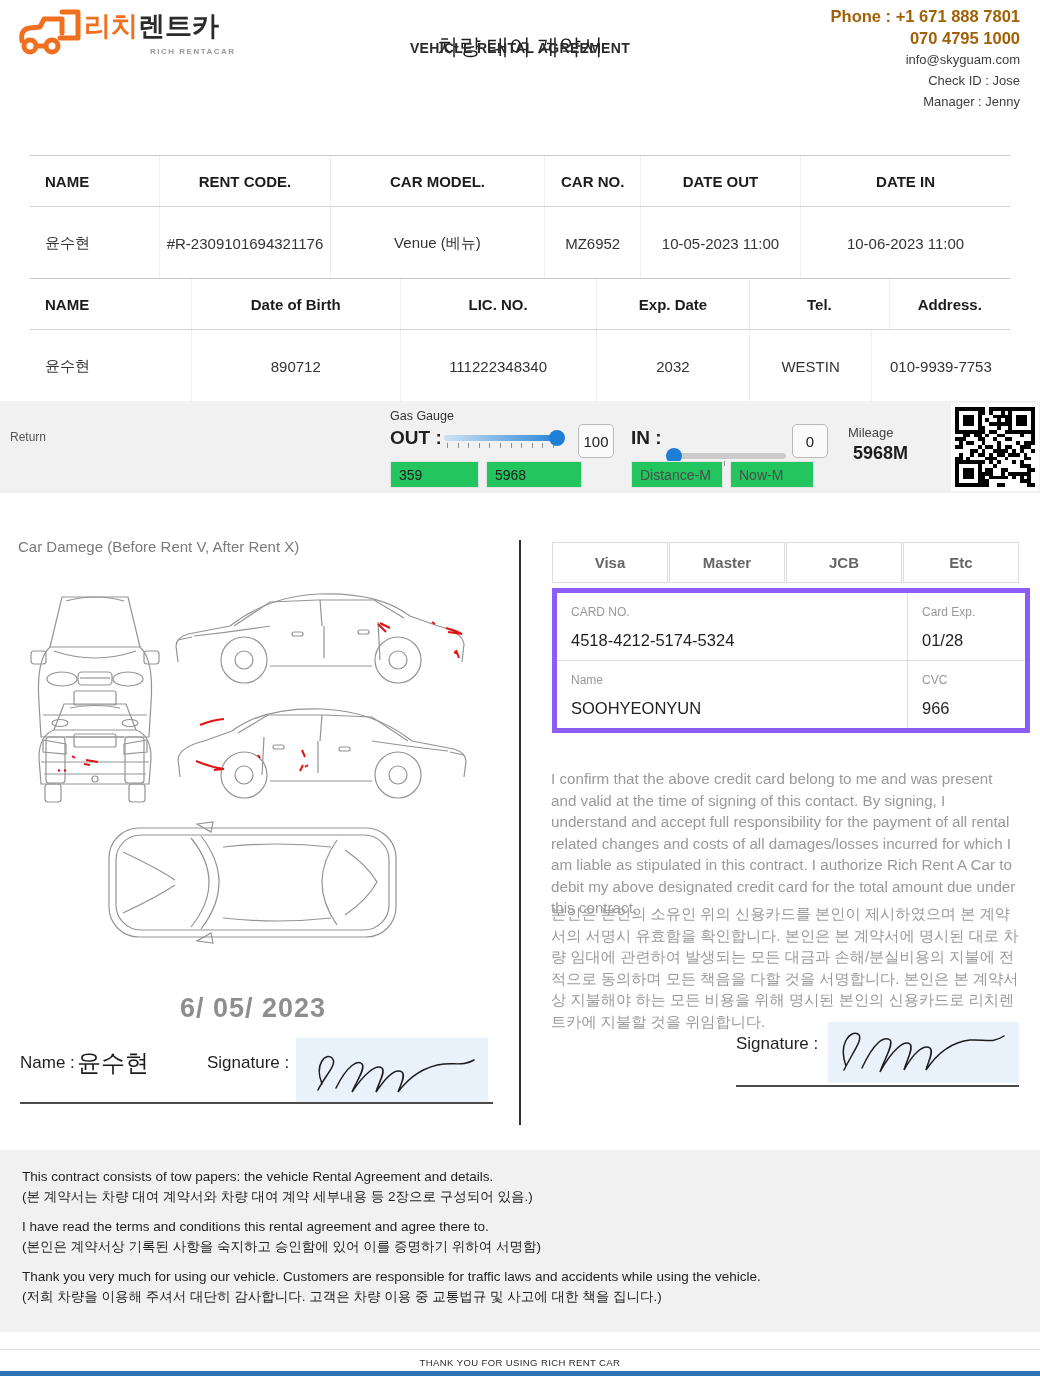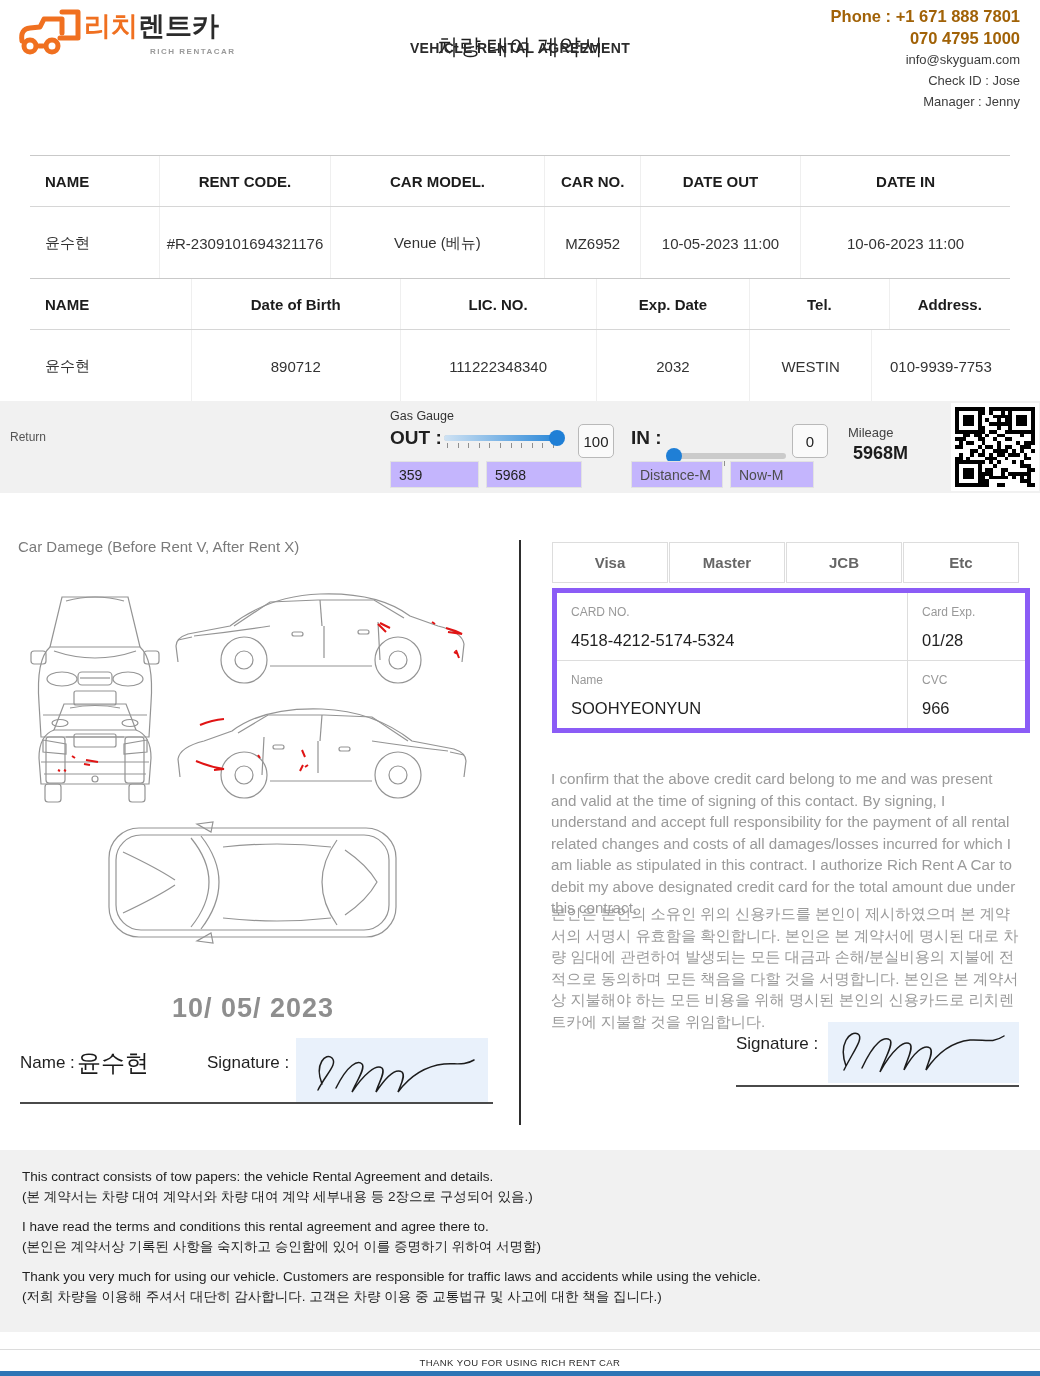--- a/index.html
+++ b/index.html
@@ -41,21 +41,21 @@
   .io-label{font-size:19px;font-weight:bold;color:#1f1f1f;}
   .slider{position:relative;width:118px;height:18px;}
   .slider .track{position:absolute;top:4px;left:0;right:0;height:6px;border-radius:3px;background:#cbcbcb;}
   .slider .fill{position:absolute;top:4px;left:0;height:6px;border-radius:3px;
                 background:linear-gradient(90deg,#cfe2f3,#2b88d8);}
   .slider .thumb{position:absolute;top:-1px;width:16px;height:16px;border-radius:50%;background:#1f7fd6;}
   .slider .ticks{position:absolute;top:12px;left:3px;right:1px;height:5px;
                  background:repeating-linear-gradient(90deg,#8f8f8f 0 1px,transparent 1px 10.6px);}
   .val-box{width:34px;height:32px;border:1px solid #b9b9b9;border-radius:5px;background:#fafafa;
            display:flex;align-items:center;justify-content:center;font-size:15px;color:#222;}
-  .g-input{height:27px;border:1px solid #e2e2e2;background:#c4b5fd;font-size:14px;padding:0 8px;
+  .g-input{height:27px;border:1px solid #e2e2e2;background:#22c55e;font-size:14px;padding:0 8px;
            color:#222;font-family:inherit;box-sizing:border-box;}
   .g-input::placeholder{color:#4d4d4d;opacity:1;}
   .mile-label{font-size:13px;color:#444;}
   .mile-value{font-size:18px;font-weight:bold;color:#1c1c1c;}
   .qr{display:grid;grid-template-columns:repeat(21,1fr);grid-template-rows:repeat(21,1fr);
       width:80px;height:80px;background:#fff;padding:4px;}
   .qr div{background:#000;}
 
   
   .divider{position:absolute;left:519px;top:540px;width:2px;height:585px;background:#2e2e2e;}
@@ -519,21 +519,21 @@
     <path d="M96,16 Q132,62 96,109"></path>
     <path d="M232,20 Q202,62 232,105"></path>
     <path d="M118,27 Q172,21 226,27"></path>
     <path d="M118,98 Q172,104 226,98"></path>
     <path d="M18,32 Q52,48 70,60 M18,93 Q52,77 70,65"></path>
     <path d="M240,30 Q262,45 272,62 Q262,80 240,95"></path>
     <polygon points="92,4 108,2 106,12"></polygon>
     <polygon points="92,121 108,123 106,113"></polygon>
   </svg>
 
-  <div class="abs date-text" style="left:18px;top:993px;width:470px;text-align:center;">10/ 05/ 2023</div>
+  <div class="abs date-text" style="left:18px;top:993px;width:470px;text-align:center;">6/ 05/ 2023</div>
 
   <div class="abs lbl17" style="left:20px;top:1053px;">Name :</div>
   <div class="abs name-big" style="left:77px;top:1047px;">윤수현</div>
   <div class="abs lbl17" style="left:207px;top:1053px;">Signature :</div>
   <div class="abs sig-box" style="left:296px;top:1038px;width:192px;height:64px;">
     <svg width="192" height="64" viewBox="0 0 192 64">
       <path d="M26,46 C18,26 30,14 36,20 C42,26 30,36 22,52 M40,50 C52,26 62,22 66,26 C70,30 60,44 56,54 C68,36 80,26 86,30 C90,34 82,46 80,54 C92,36 100,30 106,34 C110,38 104,48 102,54 C114,38 130,28 148,26 C160,25 168,28 178,22"></path>
     </svg>
   </div>
   <div class="abs rule" style="left:20px;top:1102px;width:473px;"></div>

